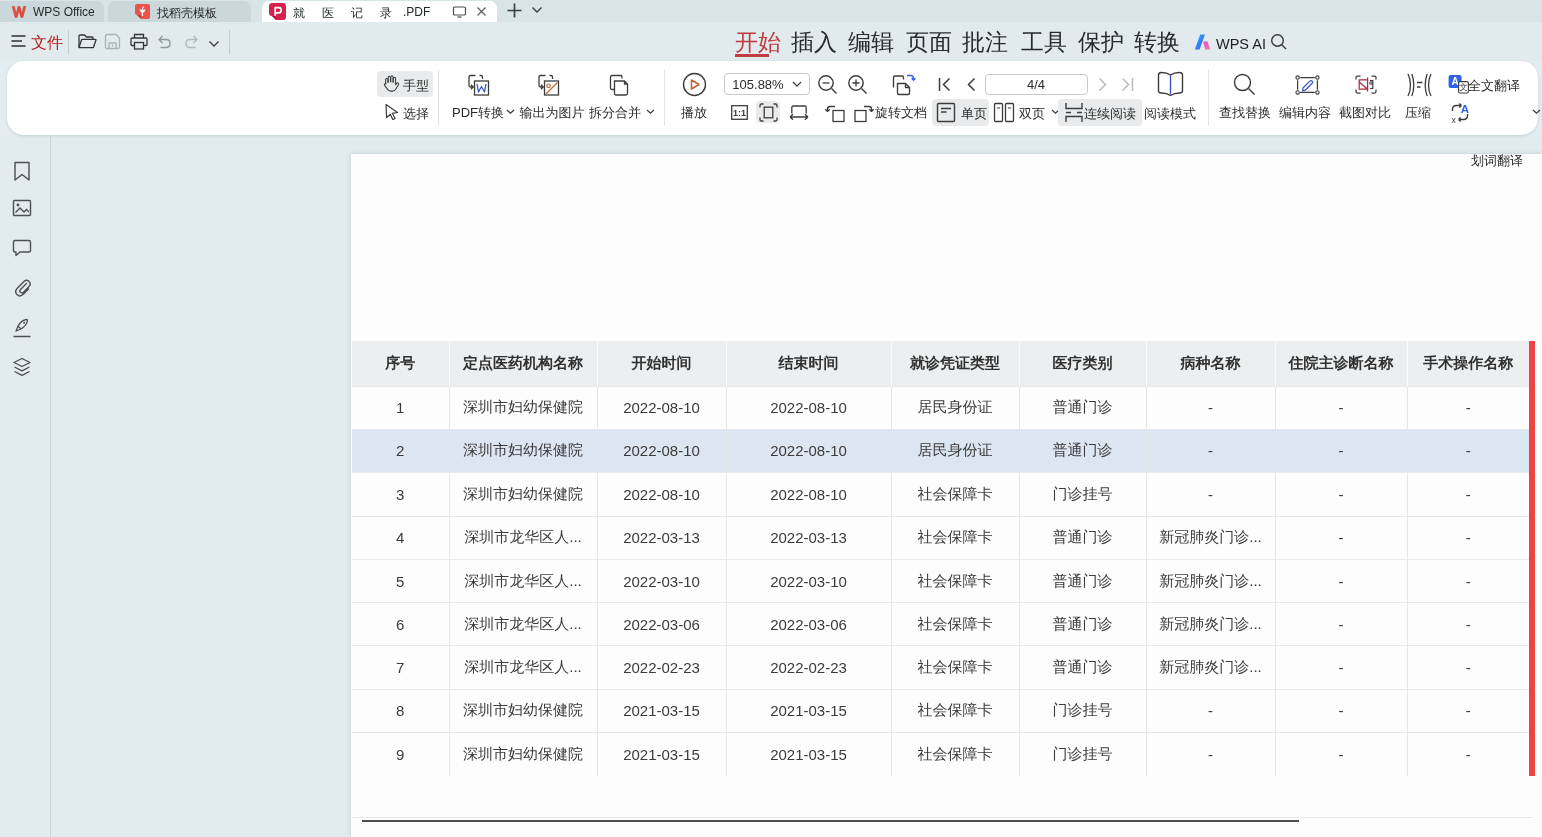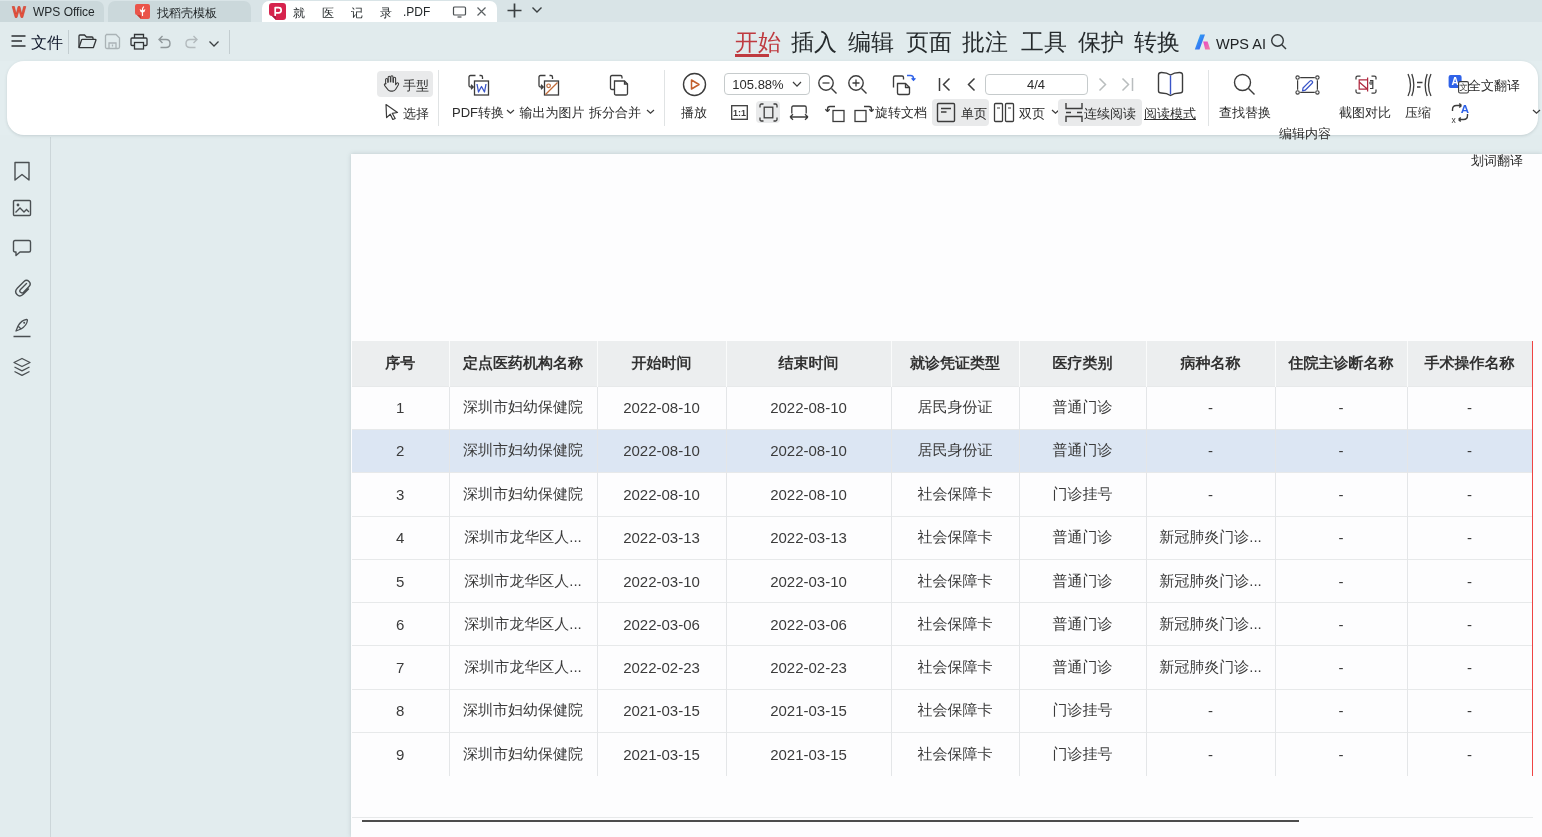--- a/index.html
+++ b/index.html
@@ -26,21 +26,21 @@
 .selbg { position:absolute; background:#e9eaeb; border-radius:4px; }
 
 #content { position:absolute; left:0; top:135px; width:1542px; height:702px; background:#e2ecee; }
 #sideline { position:absolute; left:50px; top:137px; width:1px; height:700px; background:#ccd6d9; }
 #page { position:absolute; left:351px; top:154px; width:1191px; height:683px; background:#fdfdfe; box-shadow:0 0 4px rgba(120,140,145,0.35); }
 
 #dtable { position:absolute; left:352px; top:341px; border-collapse:collapse; table-layout:fixed; font-size:15px; color:#3b3b3b; }
 #dtable th { background:#eceeef; font-weight:bold; color:#313131; font-size:15px; border-left:1px solid #fafbfb; height:45px; }
 #dtable th:first-child { border-left:none;margin-left:23px; }
 #dtable td { text-align:center; border-left:1px solid #e4e6e8; border-top:1px solid #e7e9ea; height:43.2px; }
-#dtable td:last-child, #dtable th:last-child { border-right:1px solid #ef4444; }
+#dtable td:last-child, #dtable th:last-child { border-right:6px solid #ef4444; }
 #dtable td:first-child { border-left:none; }
 #dtable tr.blue td { background:#dce6f3; }
 #dtable tr:nth-child(4) td, #dtable tr:nth-child(11) td { height:44px; }
 #botline { position:absolute; left:362px; top:819.5px; width:937px; height:2px; background:#4d4d4d; }
 </style>
 </head>
 <body>
 
 <div id="content"></div>
 <div id="sideline"></div>
@@ -213,21 +213,21 @@
     </svg>
   <svg id="tabchev" width="12" height="8" viewBox="0 0 12 8">
       <path d="M1.5 1.5 L6 6 L10.5 1.5" stroke="#3a3f41" stroke-width="1.4" fill="none"></path>
     </svg>
 </div>
 
 <div id="menubar">
   <svg class="abs" style="left:11px;top:13px" width="15" height="13" viewBox="0 0 15 13">
     <path d="M0.5 1 H14.5 M0.5 6 H11 M0.5 11 H14.5" stroke="#2c3133" stroke-width="1.5"></path>
   </svg>
-  <span class="abs" style="left:31px;top:11px;font-size:16px;color:#0f172a;">文件</span>
+  <span class="abs" style="left:31px;top:11px;font-size:16px;color:#b91c1c;">文件</span>
   <div class="vsep" style="left:68px;top:8px;height:24px;"></div>
   <svg class="abs" style="left:78px;top:12px" width="19" height="16" viewBox="0 0 19 16">
     <path d="M1 13.5 V2 Q1 1 2 1 H6.5 L8.5 3 H14 Q15 3 15 4 V5.5" fill="none" stroke="#323537" stroke-width="1.3"></path>
     <path d="M1 13.5 L3.6 5.8 Q3.8 5.3 4.4 5.3 H17.3 Q18.2 5.3 17.9 6.2 L15.6 13 Q15.4 13.7 14.7 13.7 H1.6 Q1 13.7 1 13.5 Z" fill="none" stroke="#323537" stroke-width="1.3"></path>
   </svg>
   <svg class="abs" style="left:104px;top:11px" width="17" height="17" viewBox="0 0 17 17">
     <path d="M2 1.5 H12 L15.5 5 V14 Q15.5 15.5 14 15.5 H3 Q1.5 15.5 1.5 14 V3 Q1.5 1.5 3 1.5 Z" fill="none" stroke="#aab3b6" stroke-width="1.3"></path>
     <path d="M5 15 V10 H12 V15 M8.5 11.5 V13.5" fill="none" stroke="#aab3b6" stroke-width="1.3"></path>
   </svg>
   <svg class="abs" style="left:130px;top:11px" width="18" height="17" viewBox="0 0 18 17">
@@ -402,37 +402,37 @@
   </svg>
   <span class="tlabel" style="left:1012px;top:44px;">双页</span>
   <svg class="abs" style="left:1044px;top:48px" width="9" height="6" viewBox="0 0 9 6">
       <path d="M1 1 L4.5 4.3 L8 1" stroke="#3c3c3c" stroke-width="1.2" fill="none"></path>
     </svg>
   <div class="selbg" style="left:1051px;top:38px;width:84px;height:27px;"></div>
   <svg class="abs" style="left:1057px;top:41px" width="20" height="21" viewBox="0 0 20 21">
     <path d="M2 1 V6.5 H18 V1 M2 20 V14.5 H18 V20 M2 10.5 H7 M13 10.5 H18" fill="none" stroke="#3c3c3c" stroke-width="1.4"></path>
   </svg>
   <span class="tlabel" style="left:1077px;top:44px;">连续阅读</span>
-  <span class="tlabel" style="left:1163px;top:44px;transform:translateX(-50%);text-decoration:underline;">阅读模式</span>
+  <span class="tlabel" style="left:1163px;top:44px;transform:translateX(-50%);">阅读模式</span>
   <div class="tbsep" style="left:1201px;"></div>
 
   <svg class="abs" style="left:1226px;top:12px" width="23" height="23" viewBox="0 0 23 23">
     <circle cx="9.5" cy="9.5" r="8" fill="none" stroke="#3c3c3c" stroke-width="1.4"></circle>
     <path d="M15.5 15.5 L21.5 21.5" stroke="#3c3c3c" stroke-width="1.4"></path>
   </svg>
   <span class="tlabel" style="left:1238px;top:43px;transform:translateX(-50%);">查找替换</span>
   <svg class="abs" style="left:1288px;top:14px" width="25" height="20" viewBox="0 0 25 20">
     <circle cx="2.6" cy="2.6" r="1.7" fill="none" stroke="#3c3c3c" stroke-width="1.1"></circle>
     <circle cx="22.4" cy="2.6" r="1.7" fill="none" stroke="#3c3c3c" stroke-width="1.1"></circle>
     <circle cx="2.6" cy="17.4" r="1.7" fill="none" stroke="#3c3c3c" stroke-width="1.1"></circle>
     <circle cx="22.4" cy="17.4" r="1.7" fill="none" stroke="#3c3c3c" stroke-width="1.1"></circle>
     <path d="M5.2 2.6 H19.8 M5.2 17.4 H19.8 M2.6 5.2 V14.8 M22.4 5.2 V14.8" stroke="#3c3c3c" stroke-width="1.2"></path>
     <path d="M7.6 15.8 L8 13 L14.9 6.1 Q16 5 17.1 6.1 Q18.2 7.2 17.1 8.3 L10.2 15.2 L7.6 15.8 Z" fill="none" stroke="#3a55c8" stroke-width="1.25" stroke-linejoin="round"></path>
   </svg>
-  <span class="tlabel" style="left:1298px;top:43px;transform:translateX(-50%);margin-top:21px;">编辑内容</span>
+  <span class="tlabel" style="left:1298px;top:43px;transform:translateX(-50%);">编辑内容</span>
   <svg class="abs" style="left:1348px;top:14px" width="22" height="20" viewBox="0 0 22 20">
     <path d="M1 4.5 V2.5 Q1 1 2.5 1 H5.5 M16.5 1 H19.5 Q21 1 21 2.5 V4.5 M21 14.5 V16.5 Q21 18 19.5 18 H16.5 M5.5 18 H2.5 Q1 18 1 16.5 V14.5" fill="none" stroke="#3c3c3c" stroke-width="1.25"></path>
     <path d="M4.2 4.8 H12.6 V14.2 H4.2 Z M4.2 7 L12.6 14.2 M12.6 2.5 V16.5" fill="none" stroke="#b02a40" stroke-width="1.25"></path>
     <path d="M15 5.5 H17.8 V13.5 H15" fill="none" stroke="#3c3c3c" stroke-width="1.2"></path>
     <circle cx="16" cy="8" r="1.2" fill="none" stroke="#3c3c3c" stroke-width="1.1"></circle>
   </svg>
   <span class="tlabel" style="left:1358px;top:43px;transform:translateX(-50%);">截图对比</span>
   <svg class="abs" style="left:1399px;top:12px" width="27" height="24" viewBox="0 0 27 24">
     <path d="M2 1 Q4.5 6 4.5 12 Q4.5 18 2 23 M5.8 1 Q7.8 6 7.8 12 Q7.8 18 5.8 23" fill="none" stroke="#3c3c3c" stroke-width="1.3"></path>
     <path d="M25 1 Q22.5 6 22.5 12 Q22.5 18 25 23 M21.2 1 Q19.2 6 19.2 12 Q19.2 18 21.2 23" fill="none" stroke="#3c3c3c" stroke-width="1.3"></path>

